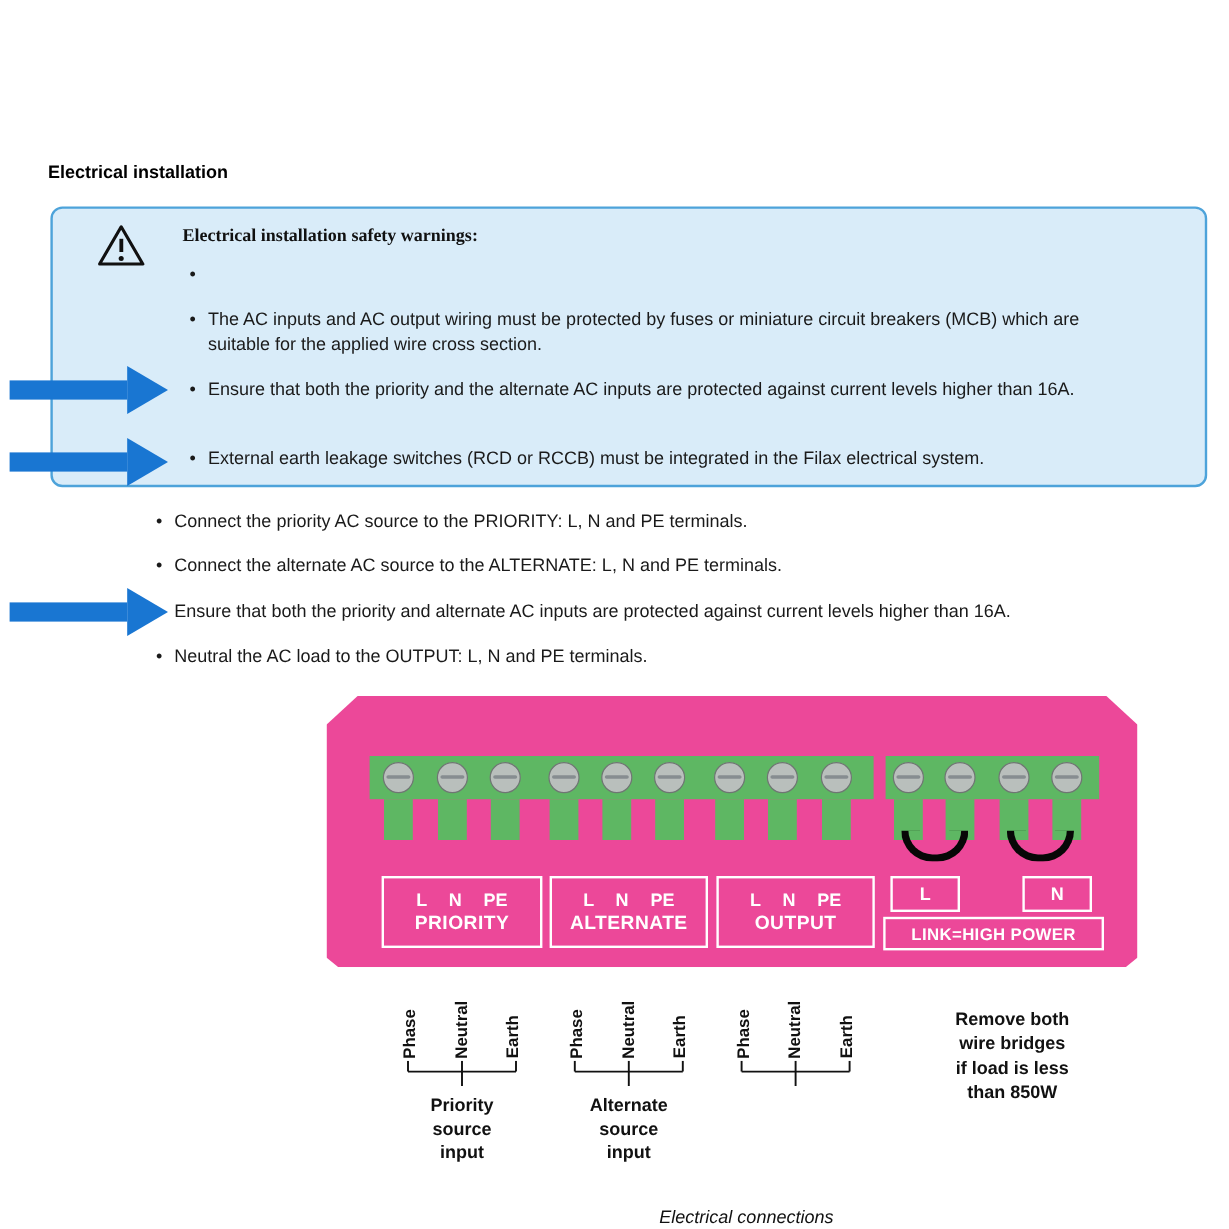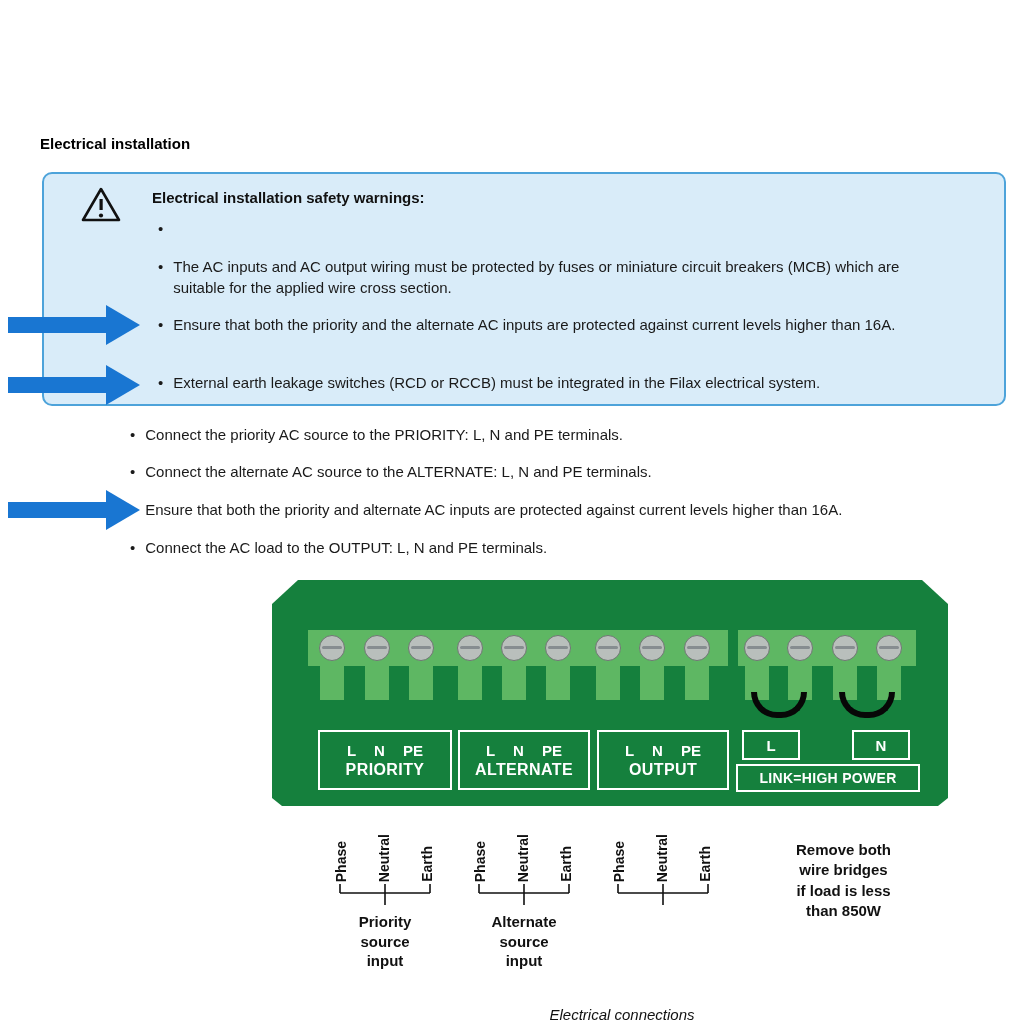--- a/index.html
+++ b/index.html
@@ -8,32 +8,32 @@
   .page { position:relative; width:1024px; height:1024px; background:#fff; overflow:hidden; }
 
   .title { position:absolute; top:0; left:0; width:100%; text-align:center;
            font-size:118px; line-height:1.05; font-weight:800; color:#1976d2; letter-spacing:2px; }
 
   .section-heading { position:absolute; left:40px; top:135px; font-size:15px; font-weight:bold; color:#000; }
 
   .warnbox { position:absolute; left:42px; top:172px; width:964px; height:234px;
              background:#d9ecf9; border:2px solid #4da3da; border-radius:10px; }
   .warn-icon { position:absolute; left:36px; top:12px; }
-  .warnbox-heading { position:absolute; left:108px; top:15px; font-size:15px; font-weight:bold; }
+  .warnbox-heading { position:absolute; left:108px; top:15px; font-size:15px; font-weight:bold;font-family:Liberation Serif, serif; }
 
   .bullet { position:absolute; display:flex; gap:10px; font-size:15px; line-height:1.42; color:#1a1a1a; }
   .bullet .dot { flex:0 0 auto; }
 
   .arrow { position:absolute; width:134px; height:40px; z-index:6; }
   .arrow .shaft { position:absolute; left:0; top:12px; width:98px; height:16px; background:#1976d2; }
   .arrow .head  { position:absolute; left:98px; top:0; width:0; height:0;
                   border-top:20px solid transparent; border-bottom:20px solid transparent;
                   border-left:34px solid #1976d2; }
 
-  .board { position:absolute; left:272px; top:580px; width:676px; height:226px; background:#15803d;
+  .board { position:absolute; left:272px; top:580px; width:676px; height:226px; background:#ec4899;
            clip-path: polygon(26px 0, calc(100% - 26px) 0, 100% 24px, 100% calc(100% - 8px),
                               calc(100% - 10px) 100%, 10px 100%, 0 calc(100% - 8px), 0 24px); }
   .strip { position:absolute; top:50px; height:36px; background:#5eb763; }
   .strip-left  { left:36px;  width:420px; }
   .strip-right { left:466px; width:178px; }
   .tab { position:absolute; top:86px; width:24px; height:34px; background:#5eb763; }
   .screw { position:absolute; top:55px; width:26px; height:26px; border-radius:50%;
            background:#b9bfbc; border:1px solid #6f7673; z-index:2; }
   .screw::after { content:""; position:absolute; left:2px; right:2px; top:10px; height:3px;
                   background:#868d90; border-radius:2px; }
@@ -115,21 +115,21 @@
   <div class="bullet" style="left:130px; top:461px; width:880px;">
     <span class="dot">•</span>
     <span>Connect the alternate AC source to the ALTERNATE: L, N and PE terminals.</span>
   </div>
   <div class="bullet" style="left:130px; top:499px; width:880px;">
     <span class="dot">•</span>
     <span>Ensure that both the priority and alternate AC inputs are protected against current levels higher than 16A.</span>
   </div>
   <div class="bullet" style="left:130px; top:537px; width:880px;">
     <span class="dot">•</span>
-    <span>Connect the AC load to the OUTPUT: L, N and PE terminals.</span>
+    <span>Neutral the AC load to the OUTPUT: L, N and PE terminals.</span>
   </div>
 
   <div class="board">
     <div class="strip strip-left"></div>
     <div class="strip strip-right"></div>
 
     <div class="tab" style="left:48px"></div>
     <div class="tab" style="left:93px"></div>
     <div class="tab" style="left:137px"></div>
     <div class="tab" style="left:186px"></div>

